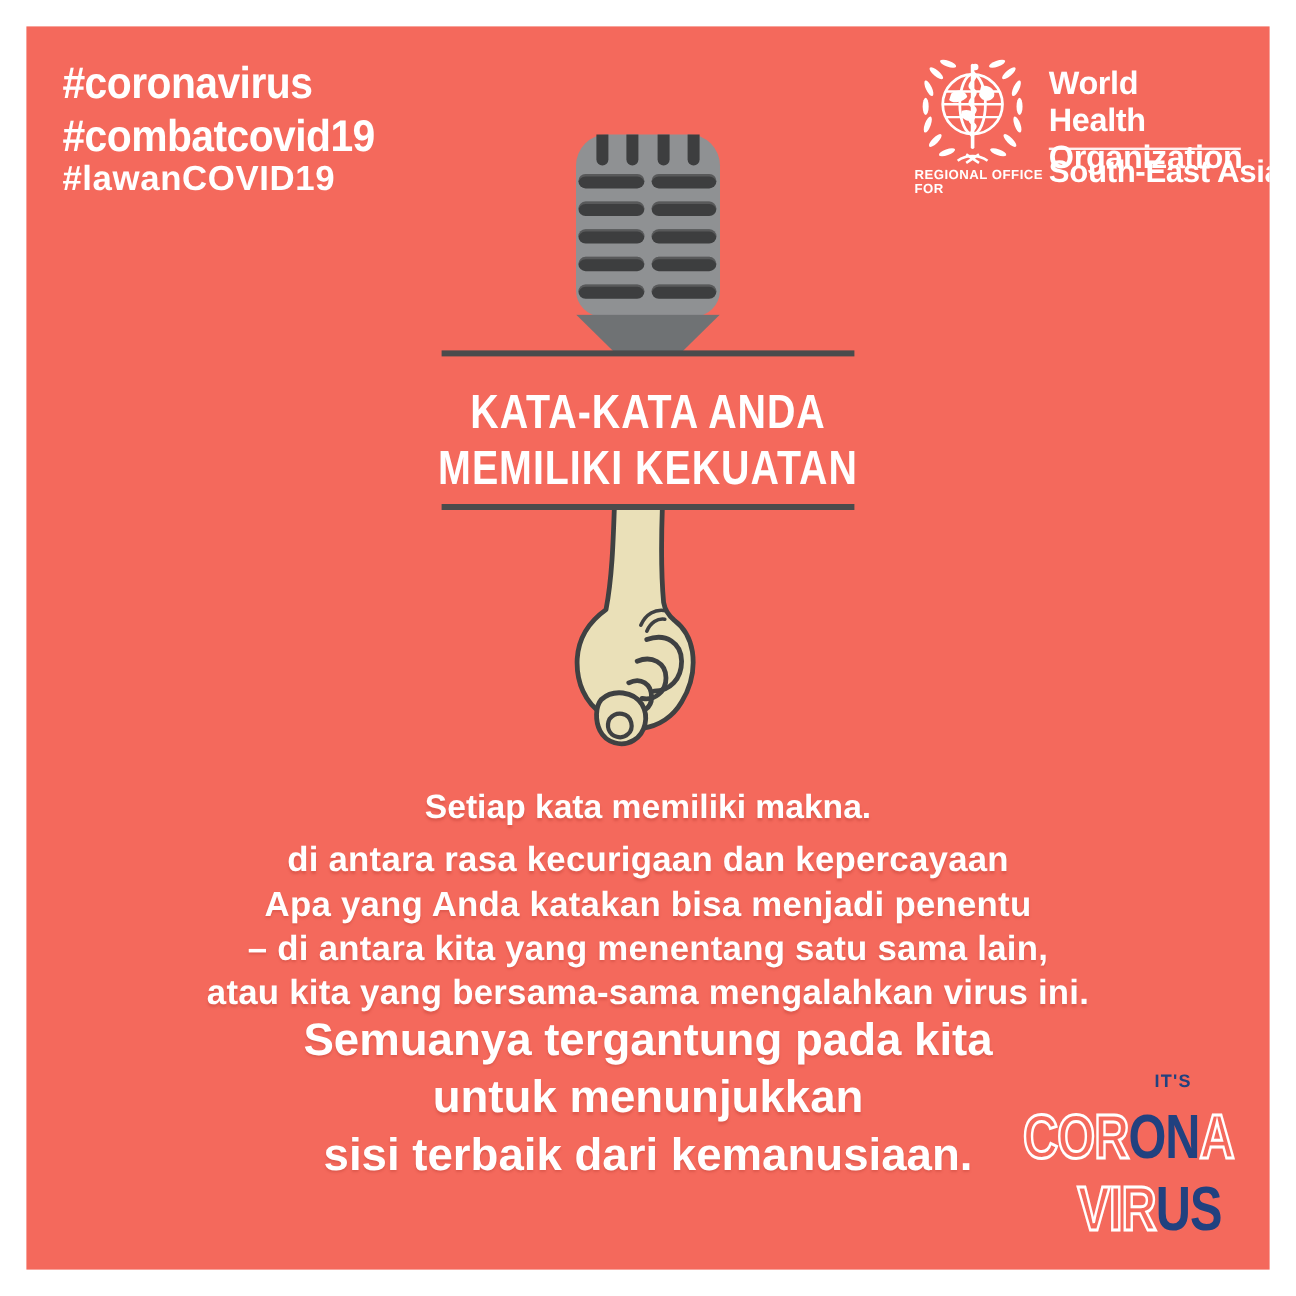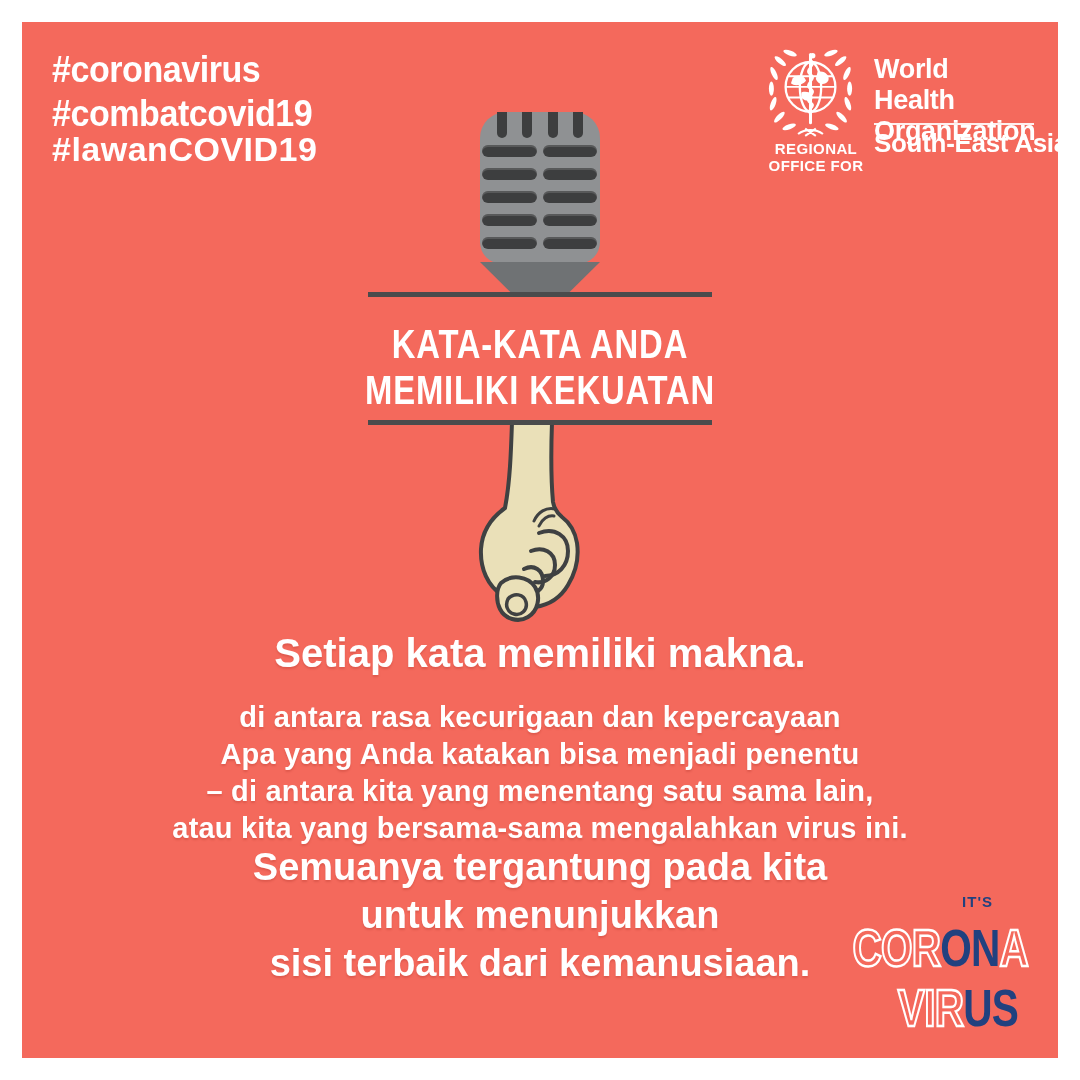--- a/index.html
+++ b/index.html
@@ -9,28 +9,28 @@
   }
   .canvas {
     position:absolute; left:22px; top:22px; width:1036px; height:1036px;
     background:#F4695C; color:#ffffff; overflow:hidden;
   }
 
   
   .hashtags { position:absolute; left:30px; top:26px; }
   .tag { font-weight:700; color:#fff; white-space:nowrap; }
   .tag.condensed { font-size:37px; line-height:44px; transform:scaleX(.92); transform-origin:left center; letter-spacing:-.5px; }
-  .tag.rounded { font-size:34px; line-height:44px; margin-top:-9px; letter-spacing:.5px; }
+  .tag.rounded { font-size:29px; line-height:44px; margin-top:-9px; letter-spacing:.5px; }
 
   
   .who { position:absolute; right:24px; top:22px; width:272px; height:130px; }
   .who-emblem { position:absolute; left:0; top:2px; width:97px; height:96px; }
   .who-name { position:absolute; left:112px; top:10px; font-weight:700; font-size:27px; line-height:31px; letter-spacing:-.3px; }
   .who-divider { position:absolute; left:112px; right:0; top:79px; height:2px; background:rgba(255,255,255,.9); }
-  .who-office { position:absolute; left:0; top:96px; width:108px; font-size:15px; font-weight:700; letter-spacing:.4px; text-align:center; }
+  .who-office { position:absolute; left:0; top:96px; width:108px; font-size:11px; font-weight:700; letter-spacing:.4px; text-align:left; }
   .who-region { position:absolute; left:112px; top:84px; font-size:26px; font-weight:700; letter-spacing:-.3px; white-space:nowrap; }
 
   
   .mic { position:absolute; left:50%; margin-left:-60px; top:90px; width:120px; }
   .mic-body { position:relative; width:120px; height:152px; background:#8F9193; border-radius:26px 26px 22px 22px; }
   .mic-notches { position:absolute; top:0; left:17px; right:17px; display:flex; justify-content:space-between; }
   .mic-notch { width:10px; height:26px; background:#3D3E3F; border-radius:0 0 5px 5px; }
   .mic-slats { position:absolute; top:33px; left:2px; right:3px; display:grid; grid-template-columns:1fr 1fr; column-gap:6px; row-gap:11px; }
   .mic-slat { height:12px; background:#3D3E3F; border-radius:6px; box-shadow:inset 0 2px 0 rgba(255,255,255,.14); }
   .mic-base { width:120px; height:32px; margin-top:-2px; background:#6F7274;
@@ -45,21 +45,21 @@
   .headline { position:absolute; left:0; right:0; top:283px; margin:16px; text-align:center;
     font-size:40px; line-height:46px; font-weight:700; letter-spacing:1px; }
   .headline .hl { display:block; transform:scaleX(.82); transform-origin:center; white-space:nowrap; }
 
   
   .fist { position:absolute; left:455px; top:400px; width:110px; height:205px; z-index:2; }
 
   
   .copy { position:absolute; left:0; right:0; text-align:center; font-weight:700;
     text-shadow:0 2px 2px rgba(170,50,40,.28); }
-  .lead { top:608px; font-size:40px; line-height:46px; }
+  .lead { top:628px; font-size:28px; line-height:46px; }
   .paragraph { top:677px; font-size:29px; line-height:37px; letter-spacing:.2px; }
   .closing { top:821px; font-size:38px; line-height:48px; }
   .copy div { white-space:nowrap; }
 
   
   .campaign { position:absolute; right:30px; top:872px; display:flex; flex-direction:column; align-items:flex-end;gap:16px; }
   .its { color:#21417F; font-size:15px; line-height:16px; font-weight:700; letter-spacing:1px; margin-right:35px; text-shadow:none; }
   .word { font-size:52px; line-height:44px; font-weight:700; letter-spacing:-1px;
     transform:scaleX(.78); transform-origin:right center; white-space:nowrap; }
   .word .outline { color:transparent; -webkit-text-stroke:2.5px #ffffff; }

